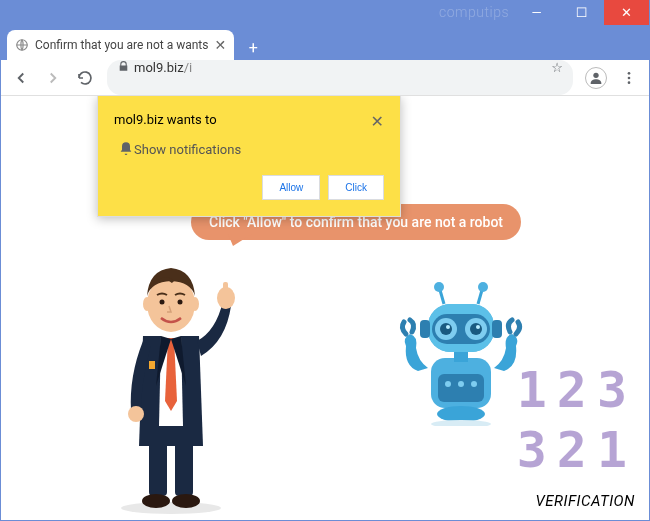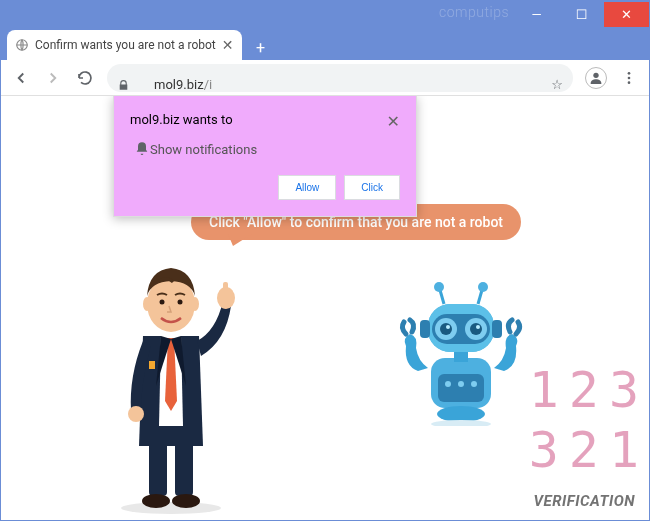--- a/index.html
+++ b/index.html
@@ -14,21 +14,21 @@
     .window-frame {
       width: 100%;
       height: 100%;
       background: #6b8dd6;
       padding: 0 1px 1px 1px;
     }
     .title-bar {
       height: 28px;
       display: flex;
       justify-content: flex-end;
-      align-items: center;
+      align-items: flex-start;
       position: relative;
     }
     .watermark {
       position: absolute;
       right: 140px;
       top: 4px;
       color: rgba(255,255,255,0.25);
       font-size: 14px;
       font-weight: 300;
       letter-spacing: 0.5px;
@@ -89,27 +89,27 @@
       height: 28px;
       display: flex;
       align-items: center;
       justify-content: center;
       color: #5f6368;
       border-radius: 50%;
     }
     .nav-btn.disabled { color: #bbb; }
     .omnibox {
       flex: 1;
-      height: 28px;
+      height: 35px;
       background: #f1f3f4;
       border-radius: 14px;
       display: flex;
-      align-items: flex-end;
+      align-items: flex-start;
       padding: 0 10px;
-      gap: 24px;
+      gap: 4px;
       font-size: 13px;
       color: #333;
       margin: 0 4px;
     }
     .lock-icon { color: #5f6368; }
     .url-text { flex: 1; }
     .url-path { color: #888; }
     .star { color: #5f6368; }
     .avatar {
       width: 22px;
@@ -124,23 +124,23 @@
     }
     .content {
       background: #fff;
       position: relative;
       height: calc(100% - 96px);
       overflow: hidden;
     }
     .permission-dialog {
       position: absolute;
       top: 0;
-      left: 112px;
+      left: 96px;
       width: 304px;
-      background: #f0abfc;
+      background: #fde047;
       box-shadow: 0 2px 10px rgba(0,0,0,0.25);
       border: 1px solid #ddd;
       border-top: none;
       padding: 16px;
       font-size: 13px;
       z-index: 10;
     }
     .perm-head { display: flex; justify-content: space-between; margin-bottom: 10px; }
     .perm-close { font-size: 16px; color: #666; }
     .perm-row { display: flex; align-items: center; color: #555; margin-bottom: 18px; padding-left: 4px;}
@@ -184,33 +184,33 @@
       position: absolute;
       left: 395px;
       top: 180px;
       width: 130px;
       height: 150px;
     }
     .verification {
       position: absolute;
       bottom: 10px;
       right: 14px;
-      color: #737373;
-      font-weight: 700;
+      color: #000000;
+      font-weight: 400;
       font-style: italic;
       font-size: 15px;
       letter-spacing: 0.5px;
     }
     .bg-numbers {
       position: absolute;
-      right: 0;
+      right: 12px;
       bottom: 40px;
-      color: #be185d;
+      color: #4c1d95;
       font-size: 50px;
-      font-weight: 400;
+      font-weight: 700;
       letter-spacing: 10px;
       line-height: 1.2;
       opacity: 0.4;
       z-index: 0;
       font-family: monospace;
     }
   </style>
 </head>
 <body>
 
@@ -223,21 +223,21 @@
       <div class="win-btn win-close">✕</div>
     </div>
   </div>
 
   <div class="tab-strip">
     <div class="tab">
       <svg class="favicon" viewBox="0 0 24 24" fill="none" stroke="#888" stroke-width="2">
         <circle cx="12" cy="12" r="9"></circle>
           <path d="M3 12h18M12 3c2.5 3 2.5 15 0 18M12 3c-2.5 3-2.5 15 0 18"></path>
       </svg>
-      <span class="title">Confirm wants you are not a robot</span>
+      <span class="title">Confirm that you are not a wants</span>
       <span class="close">✕</span>
     </div>
     <div class="new-tab">+</div>
   </div>
 
   <div class="toolbar">
     <div class="nav-btn">
       <svg width="18" height="18" viewBox="0 0 24 24" fill="none" stroke="currentColor" stroke-width="2.5">
           <path d="M15 18l-6-6 6-6"></path>
         </svg>

